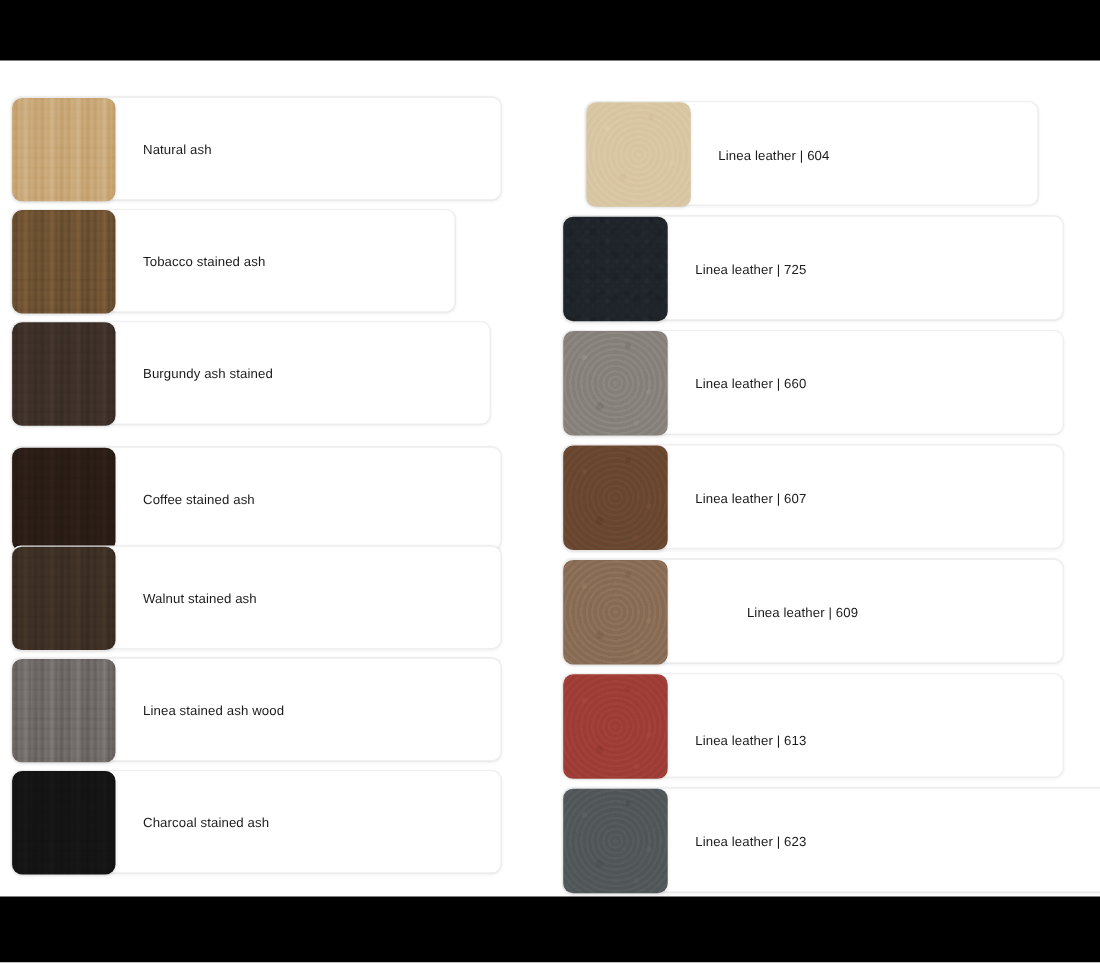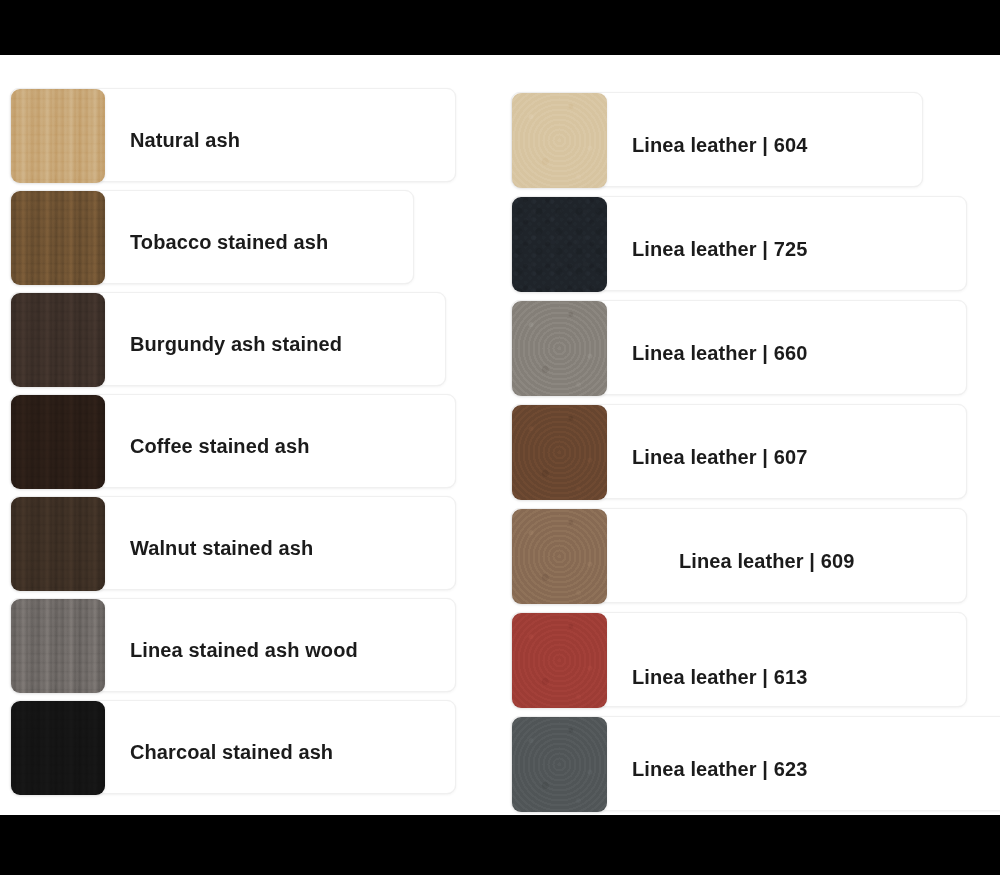--- a/index.html
+++ b/index.html
@@ -110,64 +110,63 @@
   }
 
   
   .grain-leather-heavy::after {
     opacity: 1;
     background-size: 18px 18px, 22px 22px, 26px 26px, 20px 20px, 24px 24px, 9px 9px;
   }
 
   .swatch-label {
     position: absolute;
-    font-size: 20px;
+    font-size: 12px;
     color: #1b1b1b;
     letter-spacing: 0.1px;
     white-space: nowrap;
     line-height: 1;
-    font-weight: bold;
   }
 </style>
 </head>
 <body>
 
 <div class="stage">
   <div class="column left" id="col-left">
       <div class="swatch-card" style="top: 88px; width: 446px; height: 94px;">
         <div class="swatch-chip grain-wood" title="Natural ash" style="width: 94px; height: 94px; background: rgb(201, 168, 120);"></div>
         <span class="swatch-label" style="left: 119px; top: 41px;">Natural ash</span>
       </div>
       <div class="swatch-card" style="top: 190px; width: 404px; height: 94px;">
         <div class="swatch-chip grain-wood" title="Tobacco stained ash" style="width: 94px; height: 94px; background: rgb(110, 82, 50);"></div>
         <span class="swatch-label" style="left: 119px; top: 41px;">Tobacco stained ash</span>
       </div>
       <div class="swatch-card" style="top: 292px; width: 436px; height: 94px;">
         <div class="swatch-chip grain-wood" title="Burgundy ash stained" style="width: 94px; height: 94px; background: rgb(61, 48, 41);"></div>
         <span class="swatch-label" style="left: 119px; top: 41px;">Burgundy ash stained</span>
       </div>
-      <div class="swatch-card" style="top: 394px; width: 446px; height: 94px;">
+      <div class="swatch-card" style="top: 406px; width: 446px; height: 94px;">
         <div class="swatch-chip grain-wood" title="Coffee stained ash" style="width: 94px; height: 94px; background: rgb(42, 29, 22);"></div>
         <span class="swatch-label" style="left: 119px; top: 41px;">Coffee stained ash</span>
       </div>
       <div class="swatch-card" style="top: 496px; width: 446px; height: 94px;">
         <div class="swatch-chip grain-wood" title="Walnut stained ash" style="width: 94px; height: 94px; background: rgb(61, 47, 36);"></div>
         <span class="swatch-label" style="left: 119px; top: 41px;">Walnut stained ash</span>
       </div>
       <div class="swatch-card" style="top: 598px; width: 446px; height: 94px;">
         <div class="swatch-chip grain-wood" title="Grey stained ash wood" style="width: 94px; height: 94px; background: rgb(111, 106, 103);"></div>
         <span class="swatch-label" style="left: 119px; top: 41px;">Linea stained ash wood</span>
       </div>
       <div class="swatch-card" style="top: 700px; width: 446px; height: 94px;">
         <div class="swatch-chip grain-wood" title="Charcoal stained ash" style="width: 94px; height: 94px; background: rgb(20, 20, 20);"></div>
         <span class="swatch-label" style="left: 119px; top: 41px;">Charcoal stained ash</span>
       </div>
     </div>
   <div class="column right" id="col-right">
-      <div class="swatch-card" style="top: 92px; width: 412px; height: 95px;">
+      <div class="swatch-card" style="top: 92px; width: 412px; height: 95px; margin-left: 21px;">
         <div class="swatch-chip grain-leather" title="Linea leather | 604" style="width: 95px; height: 95px; background: rgb(217, 198, 163);"></div>
         <span class="swatch-label" style="left: 120px; top: 42px;">Linea leather | 604</span>
       </div>
       <div class="swatch-card" style="top: 196px; width: 456px; height: 95px;">
         <div class="swatch-chip grain-leather grain-leather-heavy" title="Linea leather | 622" style="width: 95px; height: 95px; background: rgb(32, 37, 43);"></div>
         <span class="swatch-label" style="left: 120px; top: 42px;">Linea leather | 725</span>
       </div>
       <div class="swatch-card" style="top: 300px; width: 456px; height: 95px;">
         <div class="swatch-chip grain-leather" title="Linea leather | 660" style="width: 95px; height: 95px; background: rgb(136, 131, 124);"></div>
         <span class="swatch-label" style="left: 120px; top: 42px;">Linea leather | 660</span>

